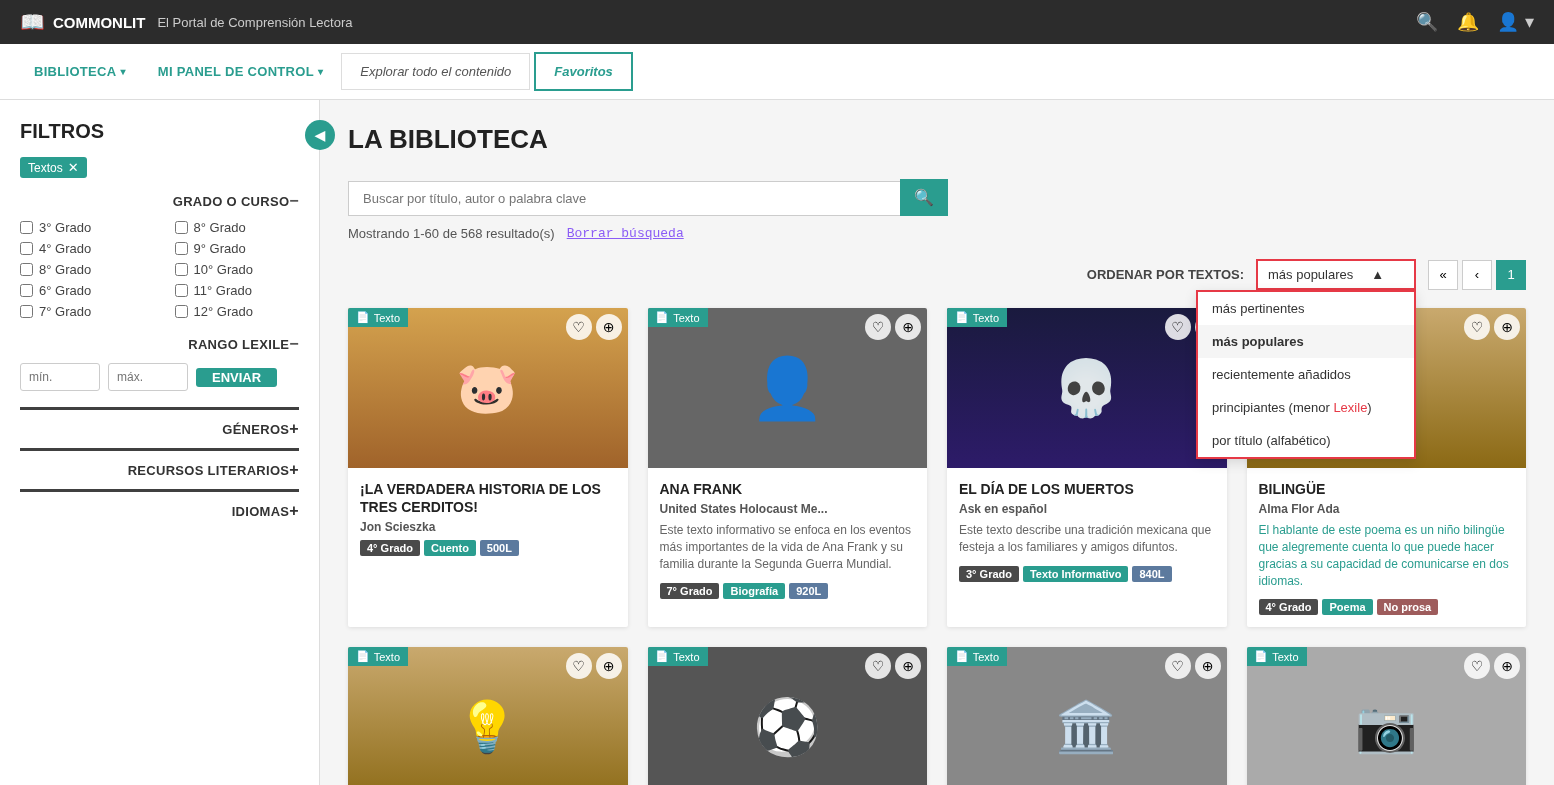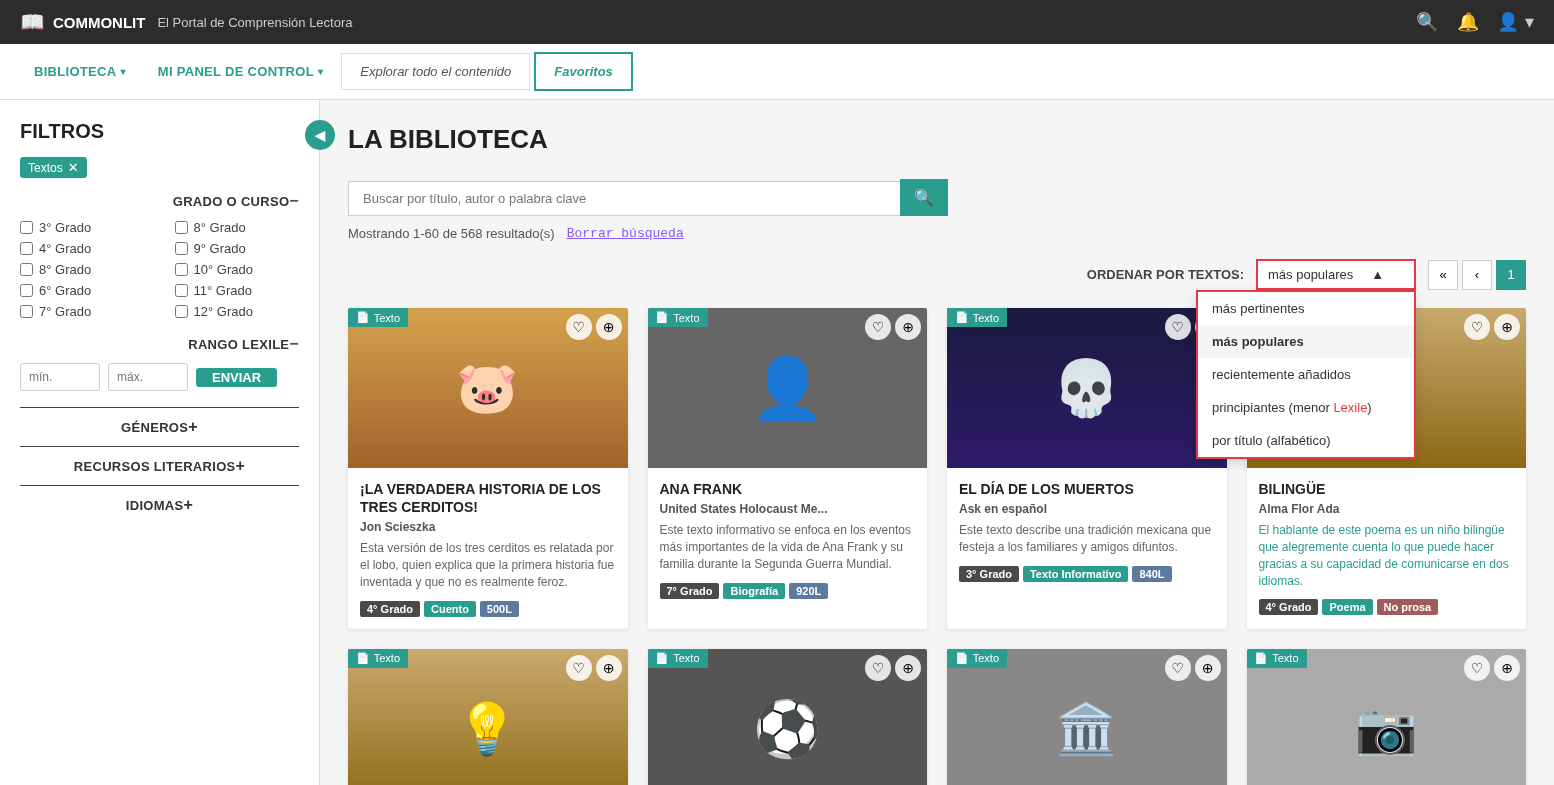--- a/index.html
+++ b/index.html
@@ -139,28 +139,28 @@
       color: #fff;
       padding: 2px 16px;
       border: none;
       border-radius: 3px;
       font-size: 13px;
       font-weight: bold;
       cursor: pointer;
     }
     .filter-row {
       display: flex;
-      justify-content: center;
+      justify-content: flex-end;
       align-items: center;
       font-size: 13px;
       font-weight: bold;
       text-transform: uppercase;
       color: #333;
       padding: 10px 0;
-      border-top: 1px solid #404040;
+      border-top: 3px solid #404040;
       letter-spacing: 0.3px;
     }
     .filter-row .plus { font-size: 16px; cursor: pointer; }
 
     
     .main-content {
       flex: 1;
       padding: 24px 28px;
       background: #f5f5f5;
     }
@@ -512,21 +512,20 @@
           </div>
           <div class="card-img-placeholder" style="background:linear-gradient(#d4a24e,#a0632a); color:#fff; font-size:50px;">🐷</div>
           <div class="card-actions">
             <button class="card-action-btn">♡</button>
             <button class="card-action-btn">⊕</button>
           </div>
         </div>
         <div class="card-body">
           <div class="card-title">¡LA VERDADERA HISTORIA DE LOS TRES CERDITOS!</div>
           <div class="card-author">Jon Scieszka</div>
-          <div class="card-desc">Esta versión de los tres cerditos es relatada por el lobo, quien explica que la primera historia fue inventada y que no es realmente feroz.</div>
           <div class="card-tags">
             <span class="tag tag-grade">4° Grado</span>
             <span class="tag tag-genre">Cuento</span>
             <span class="tag tag-lexile">500L</span>
           </div>
         </div>
       </div>
 
       <div class="card">
         <div class="card-image-wrapper" style="background:#444;">

